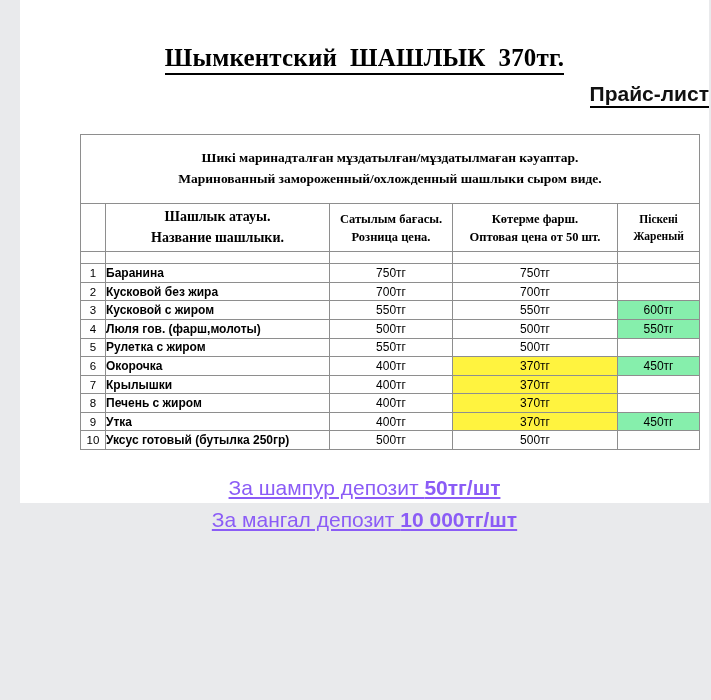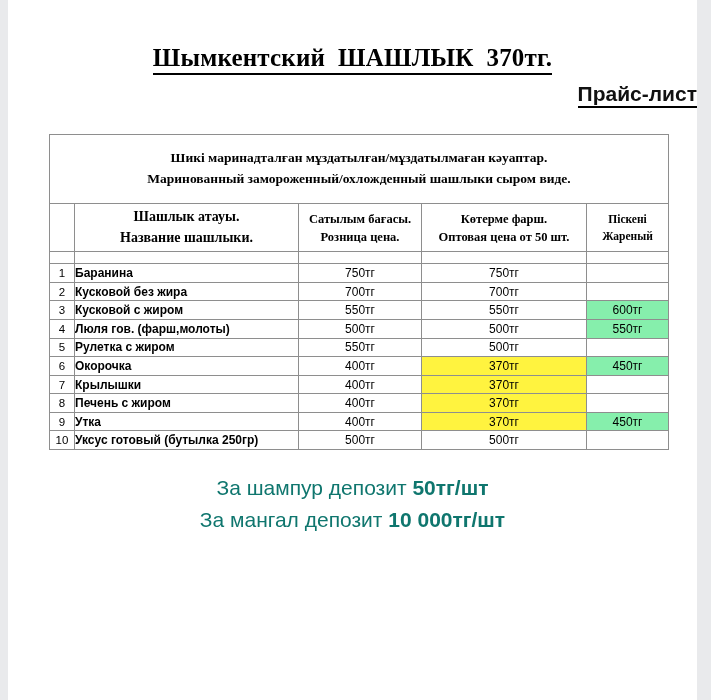--- a/index.html
+++ b/index.html
@@ -9,24 +9,24 @@
   }
   body {
     width: 711px;
     height: 700px;
     background: #e9eaec;
     font-family: "Liberation Sans", sans-serif;
     overflow: hidden;
   }
   .page {
     position: absolute;
-    left: 8px;
+    left: 20px;
     top: 0;
     width: 689px;
-    height: 700px;
+    height: 503px;
     background: #ffffff;
   }
 
   
   .title-block {
     padding-top: 44px;
     text-align: center;
   }
   .title-main {
     font-family: "Liberation Serif", serif;
@@ -51,21 +51,21 @@
     color: #111111;
     display: inline-block;
     border-bottom: 2px solid #000000;
     padding-bottom: 0px;
     line-height: 1.15;
   }
 
   
   .table-wrap {
     margin: 26px 0 12px 0;
-    padding-left: 41px;
+    padding-left: 60px;
     padding-right: 29px;
   }
   table.price {
     border-collapse: collapse;
     width: 619px;
     table-layout: fixed;
     background: #ffffff;
     border: 1px solid #5a5a5a;
   }
   table.price td {
@@ -133,23 +133,24 @@
   .hl-yellow { background: #fff33f; }
   .hl-green  { background: #86efac; }
 
   
   .footer {
     margin-top: 22px;
     text-align: center;
   }
   .footer-line {
     font-size: 21px;
-    color: #0f766e;
+    color: #8b5cf6;
     line-height: 1.5;
     font-weight: normal;
+    text-decoration: underline;
   }
   .footer-line .amt { font-weight: bold; }
 </style>
 </head>
 <body>
 
 <div class="page">
 
   <div class="title-block">
     <div class="title-main">Шымкентский  ШАШЛЫК  370тг.</div>

